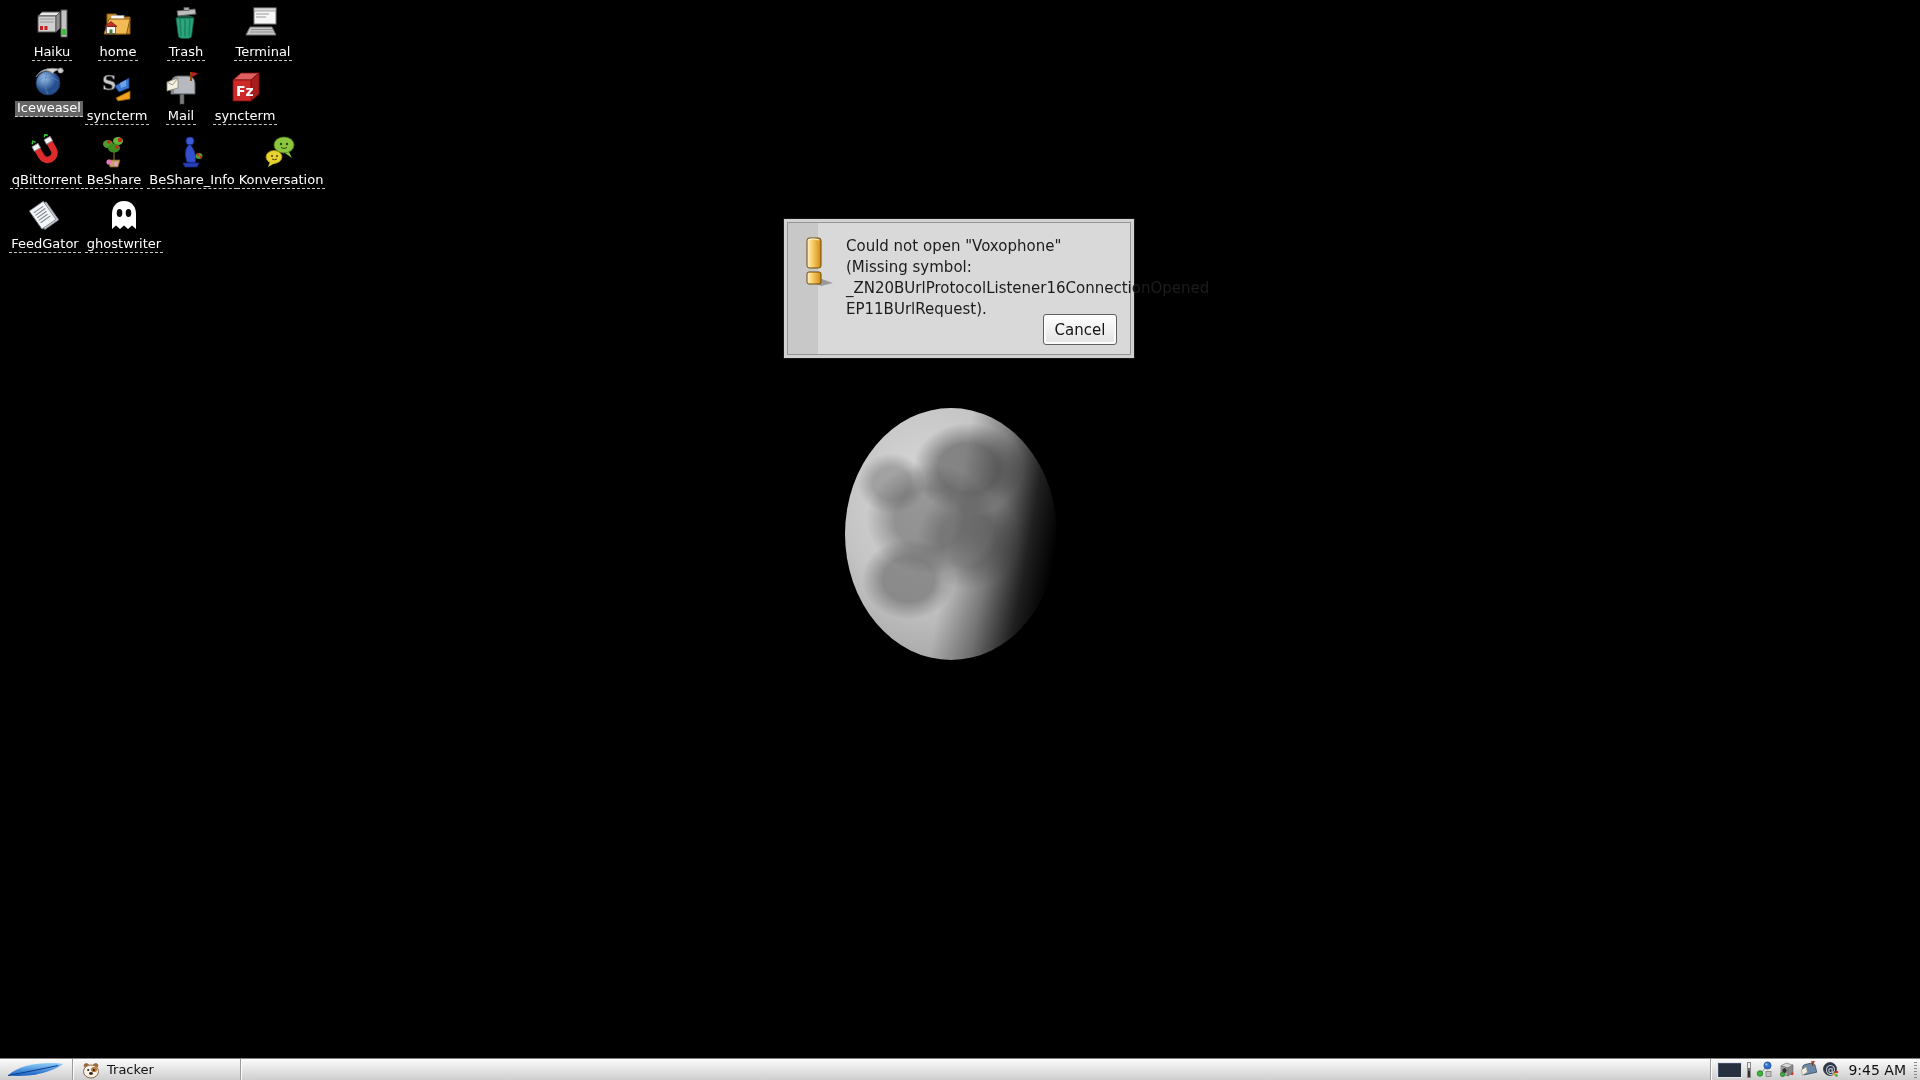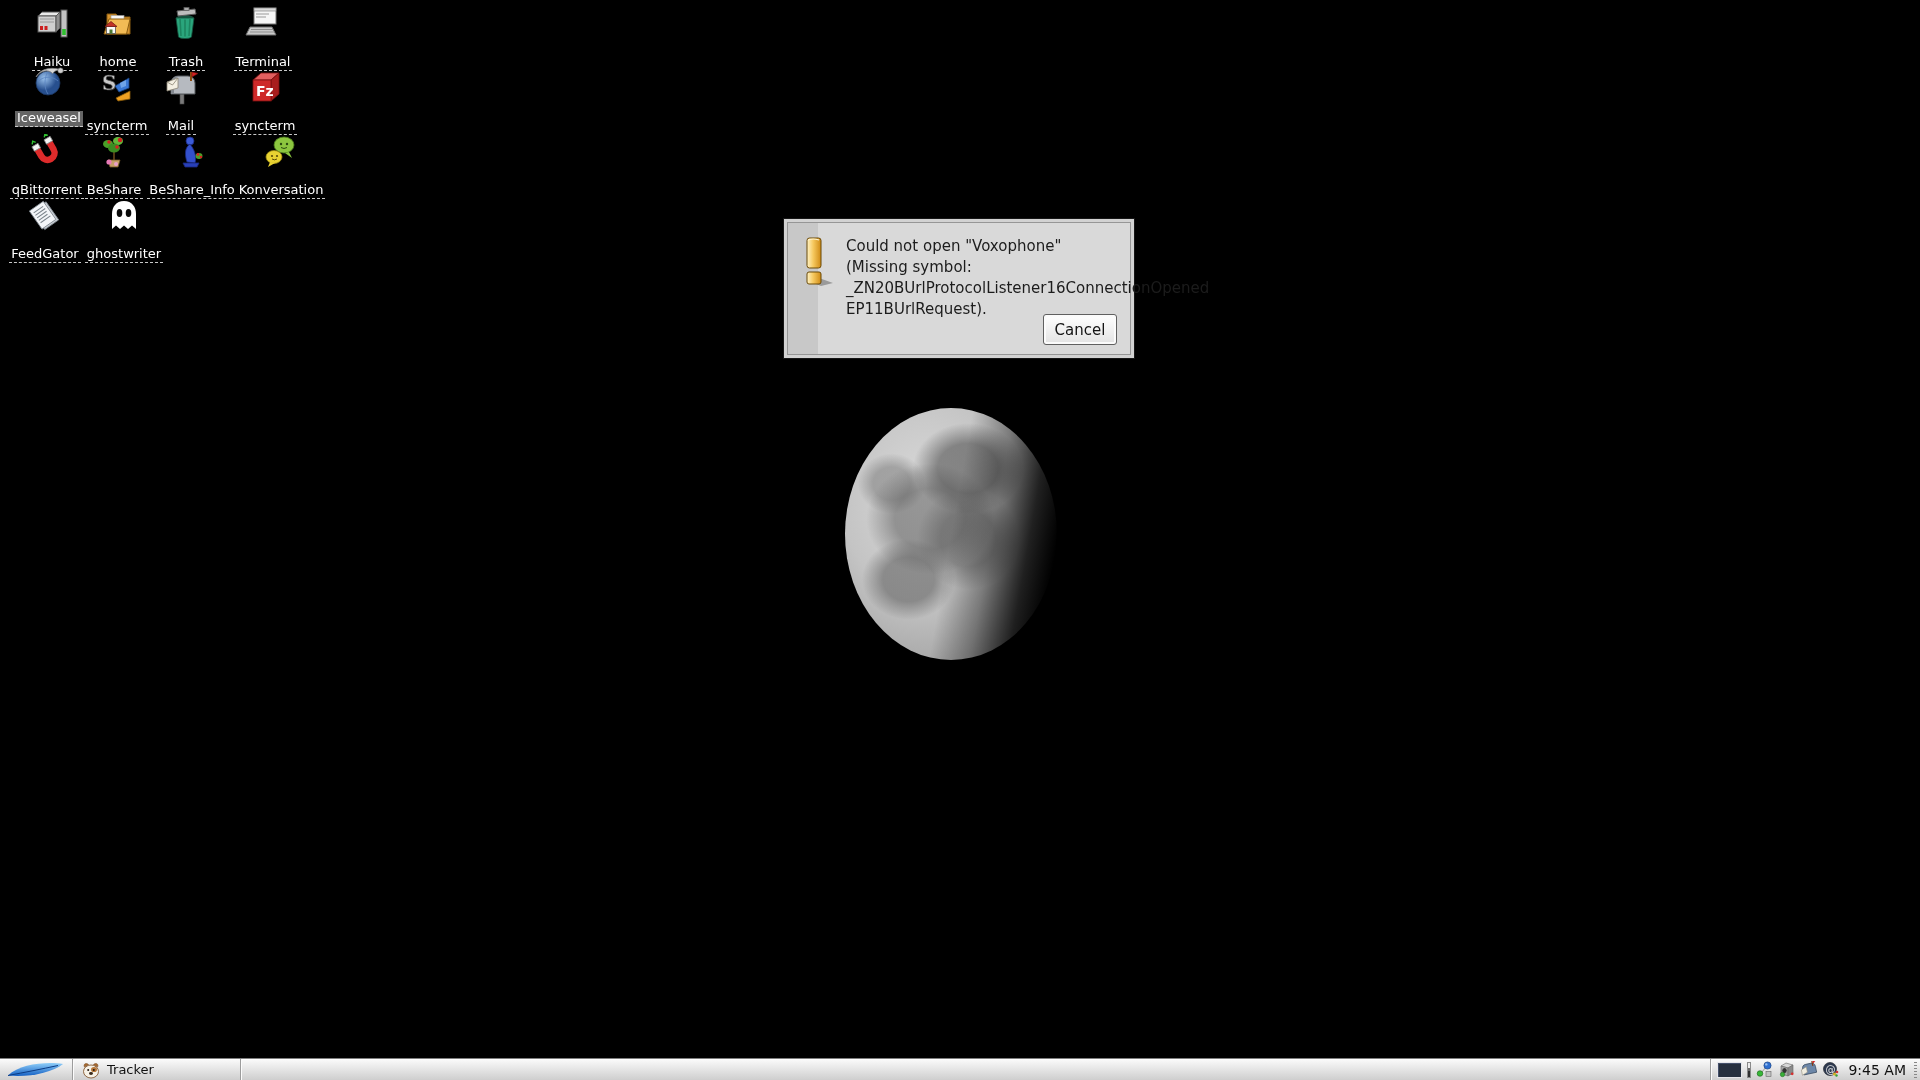--- a/index.html
+++ b/index.html
@@ -6,21 +6,21 @@
   html,body { width:1920px; height:1080px; overflow:hidden; }
   body {
     background:#000;
     font-family:"DejaVu Sans", sans-serif;
     position:relative;
   }
 
   
   .desk-icon {
     position:absolute; width:90px;
-    display:flex; flex-direction:column; align-items:center; gap:13px;
+    display:flex; flex-direction:column; align-items:center; gap:3px;
     cursor:default;
   }
   .desk-icon .glyph { width:36px; height:36px; display:block; }
   .desk-icon .lbl {
     font-size:13px; color:#ffffff; line-height:1.1;
     padding:0 2px 1px 2px;
     border-bottom:1px dashed #c9c9c9;
     white-space:nowrap;
   }
   .desk-icon.sel .lbl { background:#656565; }
@@ -184,21 +184,21 @@
     <path d="M8 24 V13 a7 7 0 0 1 7 -7 h10 a7 7 0 0 1 7 7 v11 Z" fill="#b6bac0" stroke="#55585c" stroke-width="1"></path>
     <path d="M8 13 a7 7 0 0 1 7 -7 l3 0 a7 7 0 0 0 -7 7 v11 h-3 Z" fill="#83888f"></path>
     <polygon points="4,12 15,8 15,18 4,21" fill="#f4f0e2" stroke="#8a8474" stroke-width="0.8"></polygon>
     <polyline points="4,12 9.5,15 15,8" fill="none" stroke="#8a8474" stroke-width="0.8"></polyline>
     <rect x="27" y="2" width="2" height="9" fill="#8a4a10"></rect>
     <polygon points="29,2 35,3.5 29,7" fill="#d42222" stroke="#7a1212" stroke-width="0.6"></polygon>
   </svg>
   <span class="lbl">Mail</span>
 </div>
 
-<div class="desk-icon" style="left:220px;top:70px">
+<div class="desk-icon" style="left:200px;top:70px">
   <svg class="glyph" viewBox="0 0 36 36">
     <polygon points="6,10 14,3 32,3 24,10" fill="#e25f5f" stroke="#7a1010" stroke-width="0.8"></polygon>
     <polygon points="24,10 32,3 32,24 24,31" fill="#a81d1d" stroke="#7a1010" stroke-width="0.8"></polygon>
     <rect x="6" y="10" width="18" height="21" fill="#ce2929" stroke="#7a1010" stroke-width="0.8"></rect>
     <text x="9" y="26" font-size="14" font-weight="bold" fill="#ffffff" font-family="DejaVu Sans, sans-serif">Fz</text>
   </svg>
   <span class="lbl">syncterm</span>
 </div>
 
 <div class="desk-icon" style="left:2px;top:134px">

